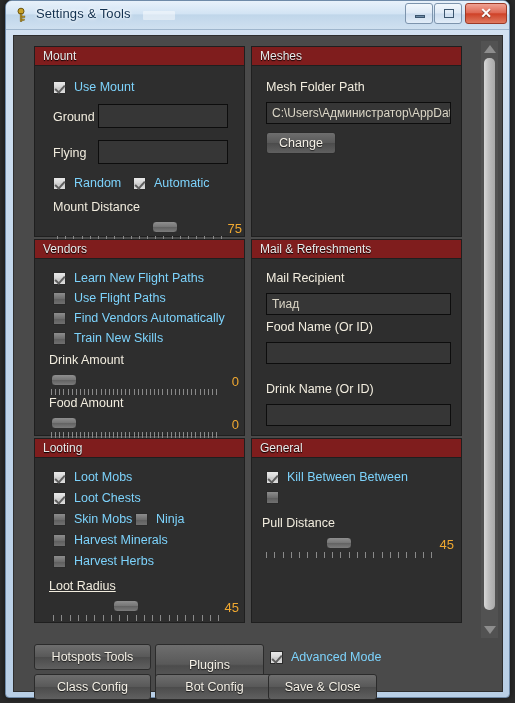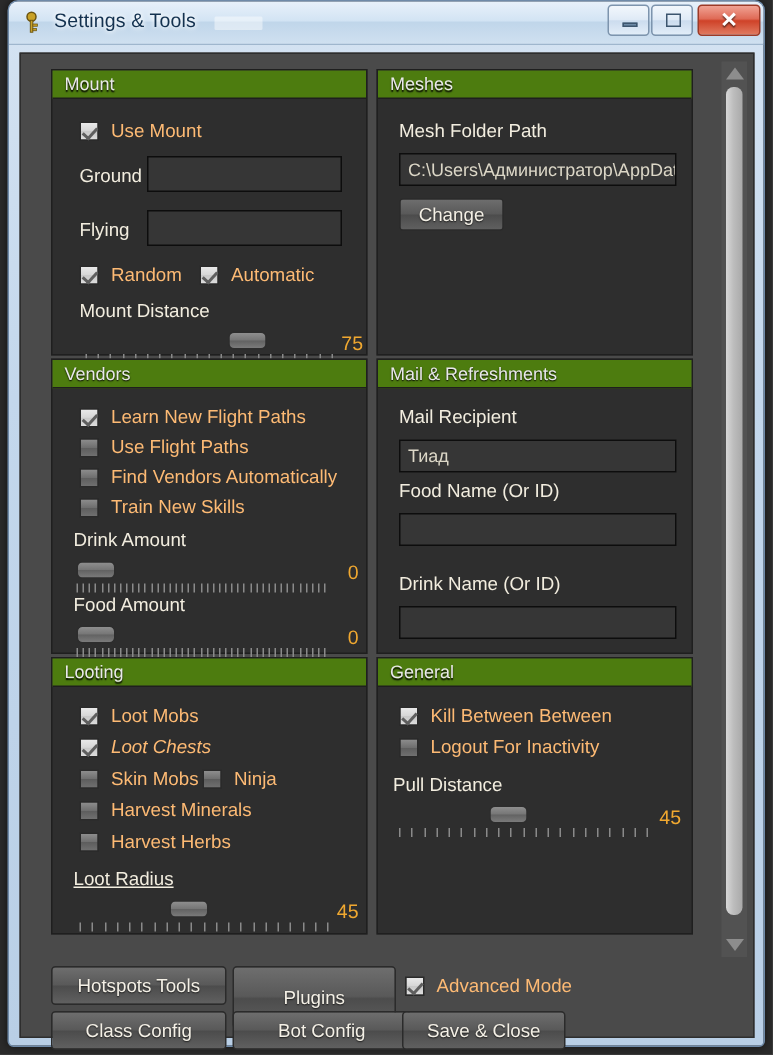--- a/index.html
+++ b/index.html
@@ -105,21 +105,21 @@
   }
 
   
   .group {
     position: absolute;
     background: #2e2e2e;
     border: 1px solid #1f1f1f;
   }
   .group > .ghead {
     height: 19px;
-    background: #4d7c0f;
+    background: #7f1d1d;
     border-bottom: 1px solid #1f1f1f;
     color: #e9e9e9;
     font-size: 12px;
     padding: 2px 0 0 8px;
     text-shadow: 0 1px 1px #000;
   }
   .gbody { position: relative; }
 
   
   .chk {
@@ -140,21 +140,21 @@
     content: "";
     position: absolute; left: 3px; top: 1px;
     width: 4px; height: 8px;
     border: solid #5f5f5f;
     border-width: 0 2px 2px 0;
     transform: rotate(42deg);
   }
   .chk .lbl {
     margin-left: 8px;
     font-size: 12.5px;
-    color: #fdba74;
+    color: #7dd3fc;
     white-space: nowrap;
   }
   .lab {
     position: absolute;
     font-size: 12.5px;
     color: #f2eddf;
     white-space: nowrap;
   }
   .tbox {
     position: absolute;
@@ -435,21 +435,21 @@
         </div>
       </div>
 
       <div class="group" style="left:14px; top:397px; width:211px; height:185px;">
         <div class="ghead">Looting</div>
         <div class="gbody">
           <div class="chk" style="left:18px; top:12px;">
             <span class="box on"></span>
             <span class="lbl">Loot Mobs</span>
           </div>
-          <div class="chk" style="left:18px; top:33px;font-style:italic;">
+          <div class="chk" style="left:18px; top:33px;">
             <span class="box on"></span>
             <span class="lbl">Loot Chests</span>
           </div>
           <div class="chk" style="left:18px; top:54px;">
             <span class="box"></span>
             <span class="lbl">Skin Mobs</span>
           </div>
           <div class="chk" style="left:100px; top:54px;">
             <span class="box"></span>
             <span class="lbl">Ninja</span>
@@ -496,21 +496,20 @@
 
       <div class="group" style="left:231px; top:397px; width:211px; height:185px;">
         <div class="ghead">General</div>
         <div class="gbody">
           <div class="chk" style="left:14px; top:12px;">
             <span class="box on"></span>
             <span class="lbl">Kill Between Between</span>
           </div>
           <div class="chk" style="left:14px; top:33px;">
             <span class="box"></span>
-            <span class="lbl">Logout For Inactivity</span>
           </div>
 
           <div class="lab" style="left:10px; top:58px;">Pull Distance</div>
           <div class="slider" style="left:14px; top:79px; width:166px;">
               <div class="thumb" style="left: 60px;"></div>
               <div class="ticks" style="width: 166px;">
                 <i></i>
                 <i></i>
                 <i></i>
                 <i></i>

